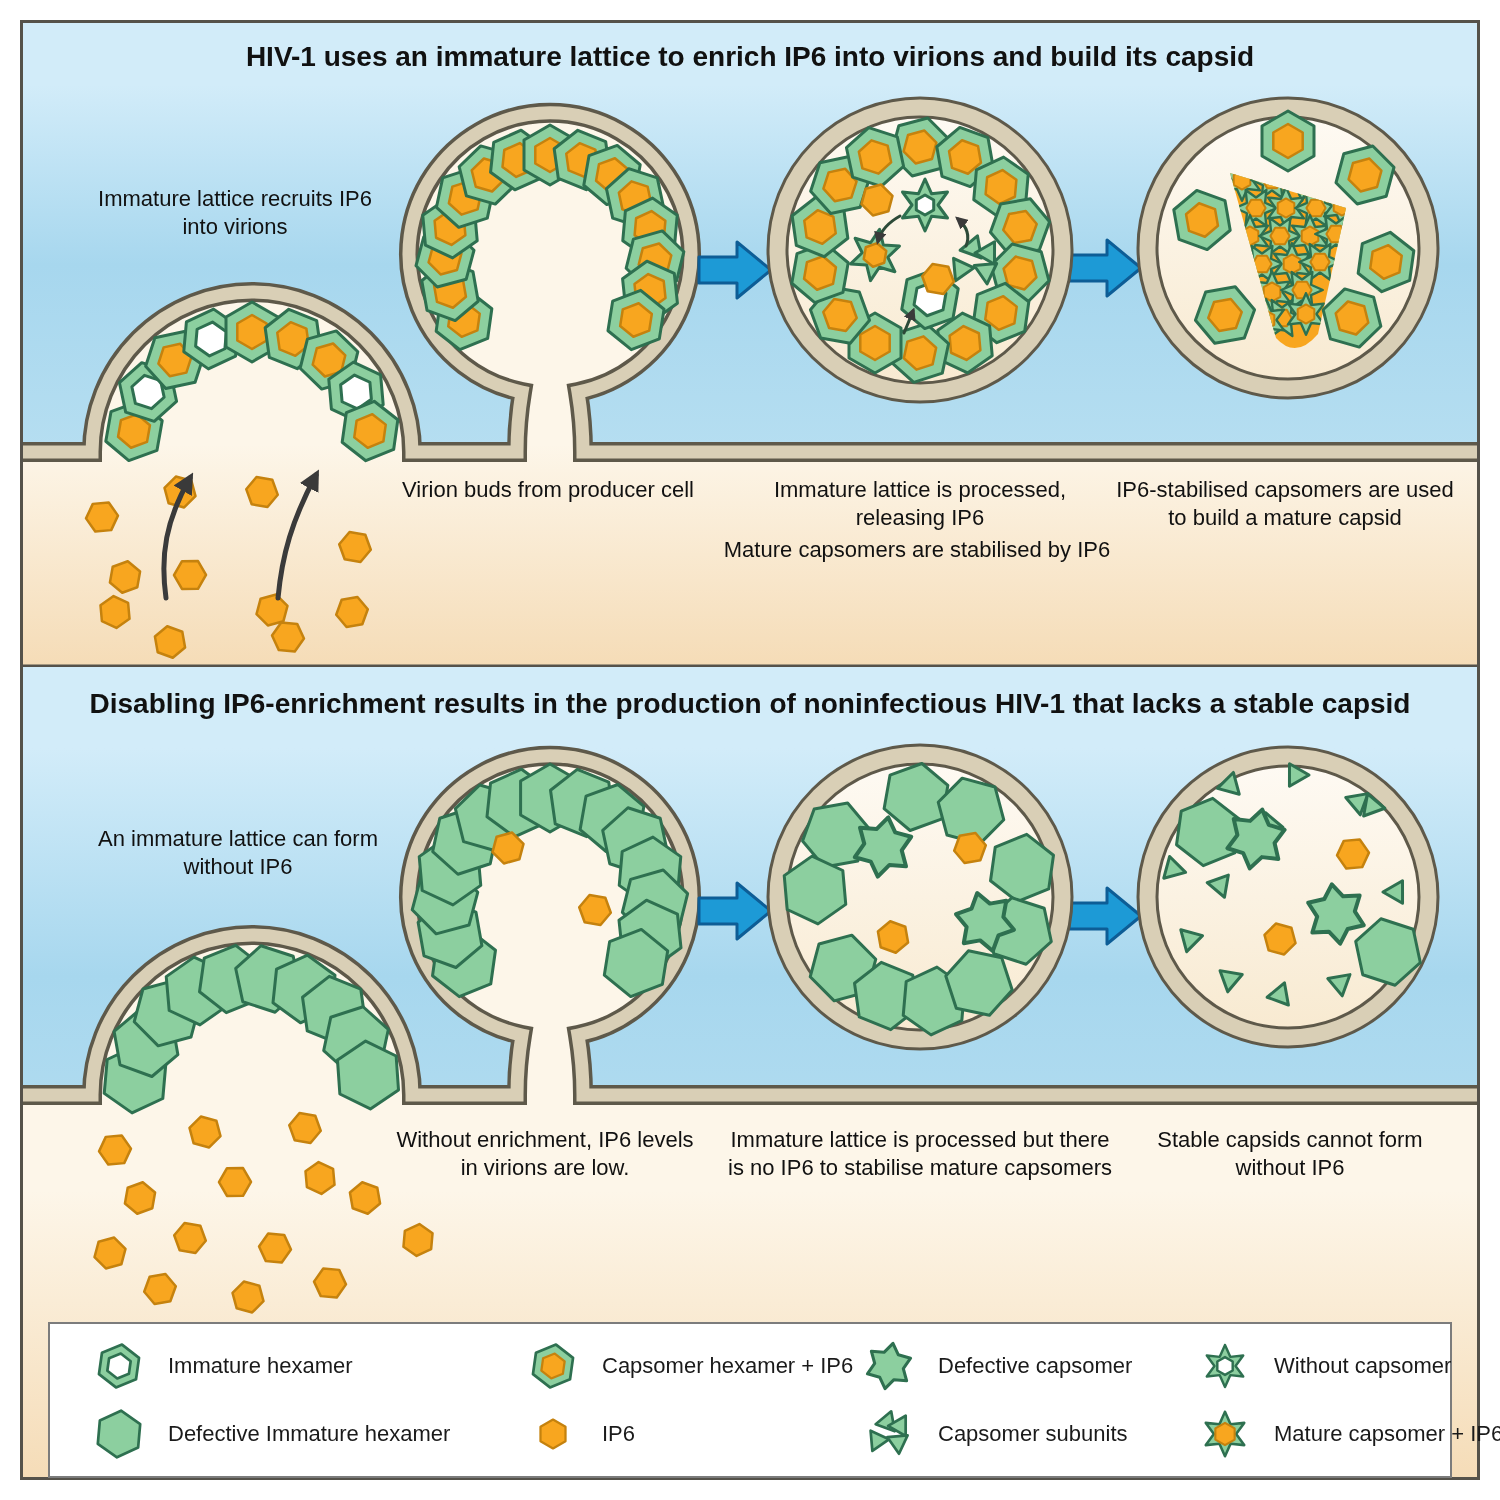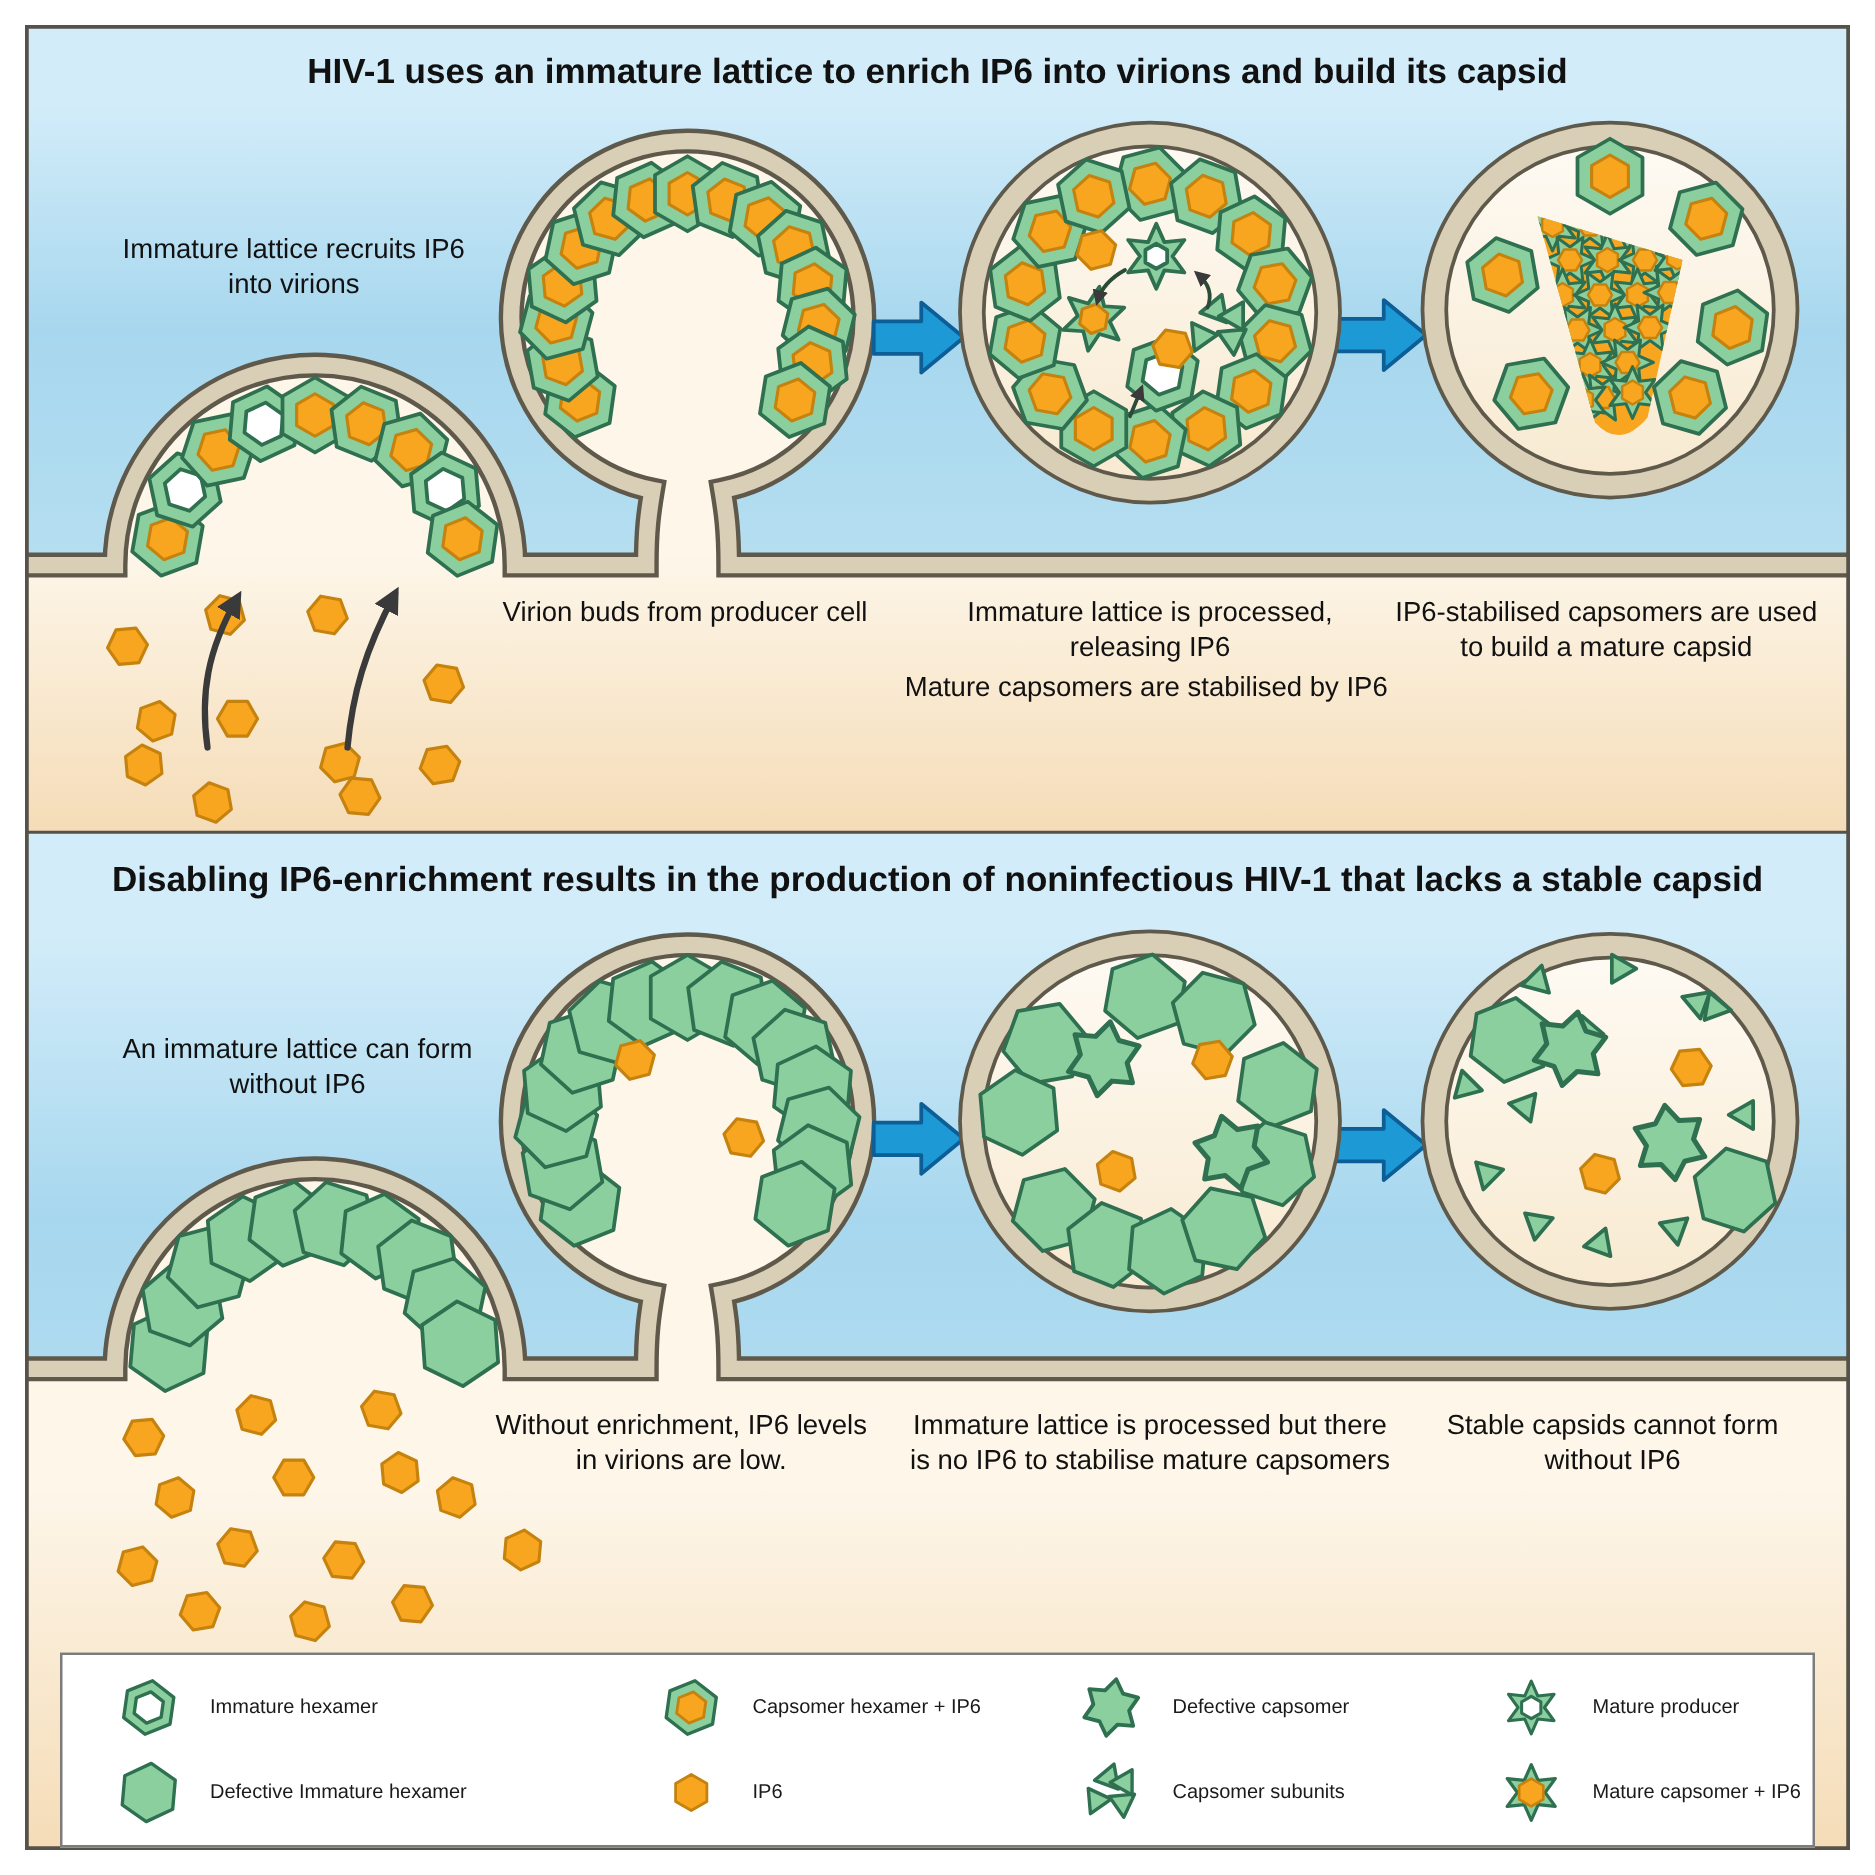--- a/index.html
+++ b/index.html
@@ -30,21 +30,21 @@
   .sarrow{fill:none;stroke:#2c4a38;stroke-width:3;stroke-linecap:round;}
   .st-sky-t{stop-color:#d2ecf9;} .st-sky-m{stop-color:#a7d7ee;} .st-sky-b{stop-color:#c6e6f4;}
   .st-cyt-t{stop-color:#fdf6e9;} .st-cyt-b{stop-color:#f5dcb7;}
   .st-vir-t{stop-color:#fefaf3;} .st-vir-b{stop-color:#f8ead1;}
   .legend{position:absolute;left:48px;top:1322px;width:1404px;height:156px;background:#ffffff;
           border:2px solid var(--legend-border);box-sizing:border-box;display:flex;z-index:2;}
   .lcol{display:flex;flex-direction:column;justify-content:space-around;
         padding:8px 0 8px 42px;box-sizing:border-box;}
   .lcol-1{width:31%;} .lcol-2{width:24%;} .lcol-3{width:24%;} .lcol-4{width:21%;}
   .litem{display:flex;align-items:center;gap:22px;}
-  .llabel{font-size:16px;color:#1a1a1a;white-space:nowrap;}
+  .llabel{font-size:22px;color:#1a1a1a;white-space:nowrap;}
   .licon{flex:0 0 auto;}
 </style>
 </head>
 <body>
 
 <div class="fig">
 <svg class="scene" viewBox="0 0 1460 1460">
   <defs>
     <linearGradient id="skyGrad" x1="0" y1="0" x2="0" y2="1">
       <stop offset="0" class="st-sky-t"></stop>
@@ -403,21 +403,21 @@
     </div>
   </div>
   <div class="lcol lcol-4">
     <div class="litem">
       <svg class="licon" width="54" height="54" viewBox="-30 -30 60 60">
         <g transform="scale(0.9)">
           <path class="g" d="M0,-26L-6.5,-11.3L-22.5,-13L-13,0L-22.5,13L-6.5,11.3L0,26L6.5,11.3L22.5,13L13,0L22.5,-13L6.5,-11.3Z"></path>
           <path class="w" d="M0,-11L-9.5,-5.5L-9.5,5.5L0,11L9.5,5.5L9.5,-5.5Z"></path>
         </g>
       </svg>
-      <span class="llabel">Mature producer</span>
+      <span class="llabel">Without capsomer</span>
     </div>
     <div class="litem">
       <svg class="licon" width="54" height="54" viewBox="-30 -30 60 60">
         <g transform="scale(0.95)">
           <path class="g" d="M0,-26L-6.5,-11.3L-22.5,-13L-13,0L-22.5,13L-6.5,11.3L0,26L6.5,11.3L22.5,13L13,0L22.5,-13L6.5,-11.3Z"></path>
           <path class="o2" d="M0,-13L-11.3,-6.5L-11.3,6.5L0,13L11.3,6.5L11.3,-6.5Z"></path>
         </g>
       </svg>
       <span class="llabel">Mature capsomer + IP6</span>
     </div>

